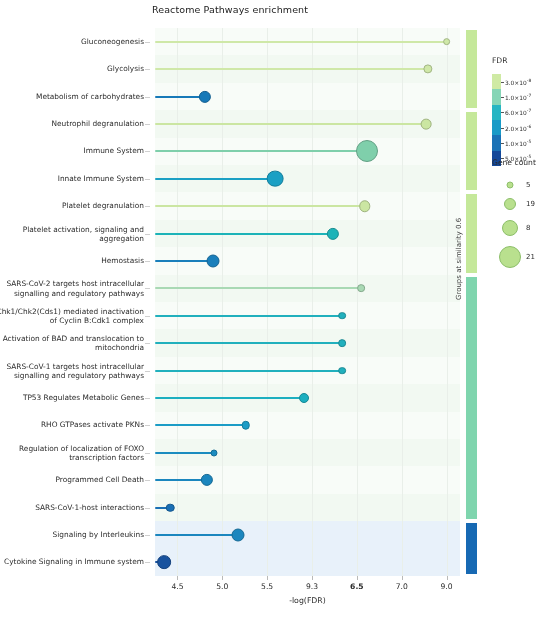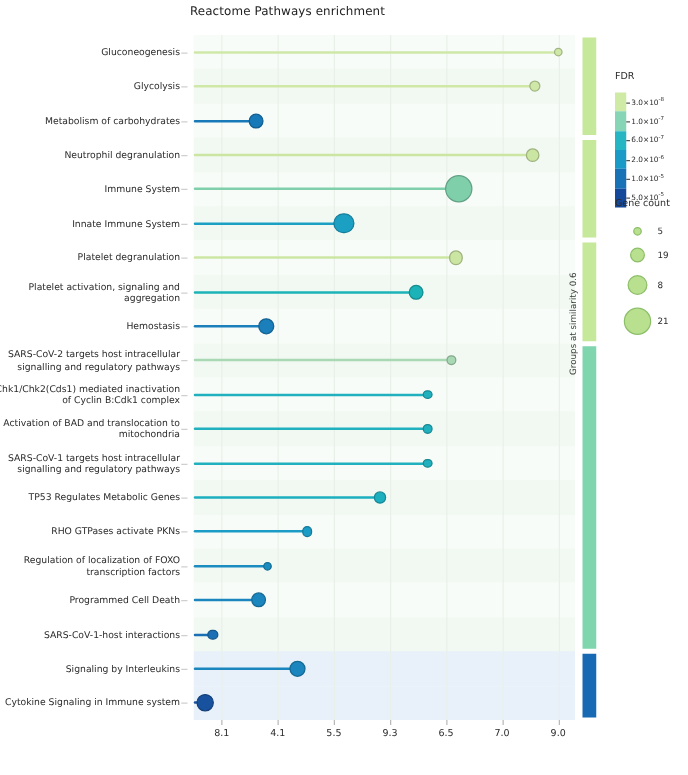--- a/index.html
+++ b/index.html
@@ -238,30 +238,31 @@
         <div class="stem" style="width: 82.5294px; background: rgb(27, 134, 190);"></div>
         <div class="dot" style="width: 13px; height: 13px; left: 82.5294px; top: 0px; background: rgb(27, 134, 190); border: 1px solid rgb(21, 105, 148);"></div>
       </div>
       <div class="row" style="top: 534.3px;">
         <div class="stem" style="width: 8.97059px; background: rgb(24, 82, 158);"></div>
         <div class="dot" style="width: 13.75px; height: 13.75px; left: 8.97059px; top: 0px; background: rgb(24, 82, 158); border: 1px solid rgb(19, 64, 123);"></div>
       </div>
     </div>
 
   <div class="xaxis">
+    <div class="xtitle">-log(FDR)</div>
   <div class="xtick" style="left: 22.4265px;"></div>
-      <div class="xtlab" style="left: 22.4265px;">8.1</div>
+      <div class="xtlab" style="left: 22.4265px;">4.5</div>
       <div class="xtick" style="left: 67.2794px;"></div>
-      <div class="xtlab" style="left: 67.2794px;">4.1</div>
+      <div class="xtlab" style="left: 67.2794px;">5.0</div>
       <div class="xtick" style="left: 112.132px;"></div>
       <div class="xtlab" style="left: 112.132px;">5.5</div>
       <div class="xtick" style="left: 156.985px;"></div>
       <div class="xtlab" style="left: 156.985px;">9.3</div>
       <div class="xtick" style="left: 201.838px;"></div>
-      <div class="xtlab" style="left: 201.838px;">6.5</div>
+      <div class="xtlab" style="left: 201.838px; font-weight: bold;">6.5</div>
       <div class="xtick" style="left: 246.691px;"></div>
       <div class="xtlab" style="left: 246.691px;">7.0</div>
       <div class="xtick" style="left: 291.544px;"></div>
       <div class="xtlab" style="left: 291.544px;">9.0</div>
     </div>
 
   <div class="groupbar">
       <div class="gseg" style="top: 2px; height: 78.2px; background: rgb(197, 232, 154);"></div>
       <div class="gseg" style="top: 84.2px; height: 78.2px; background: rgb(197, 232, 154);"></div>
       <div class="gseg" style="top: 166.4px; height: 78.2px; background: rgb(197, 232, 154);"></div>

